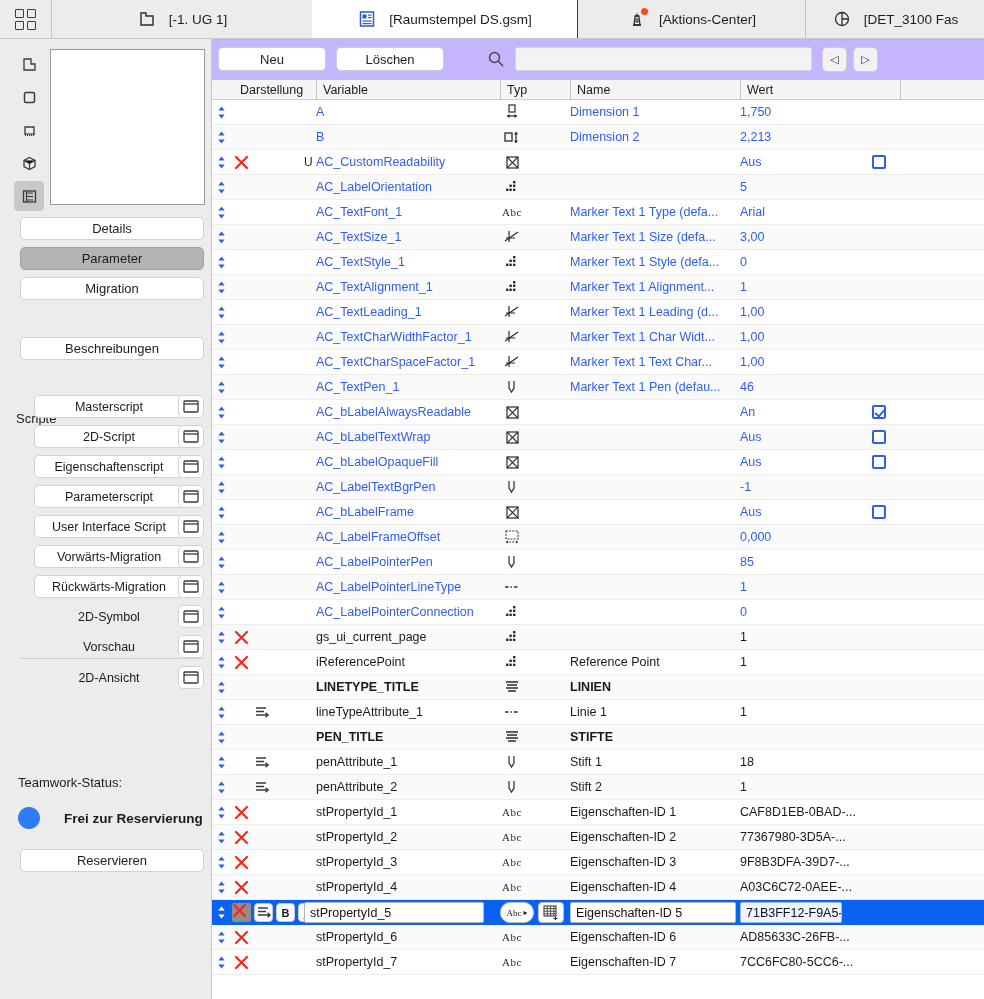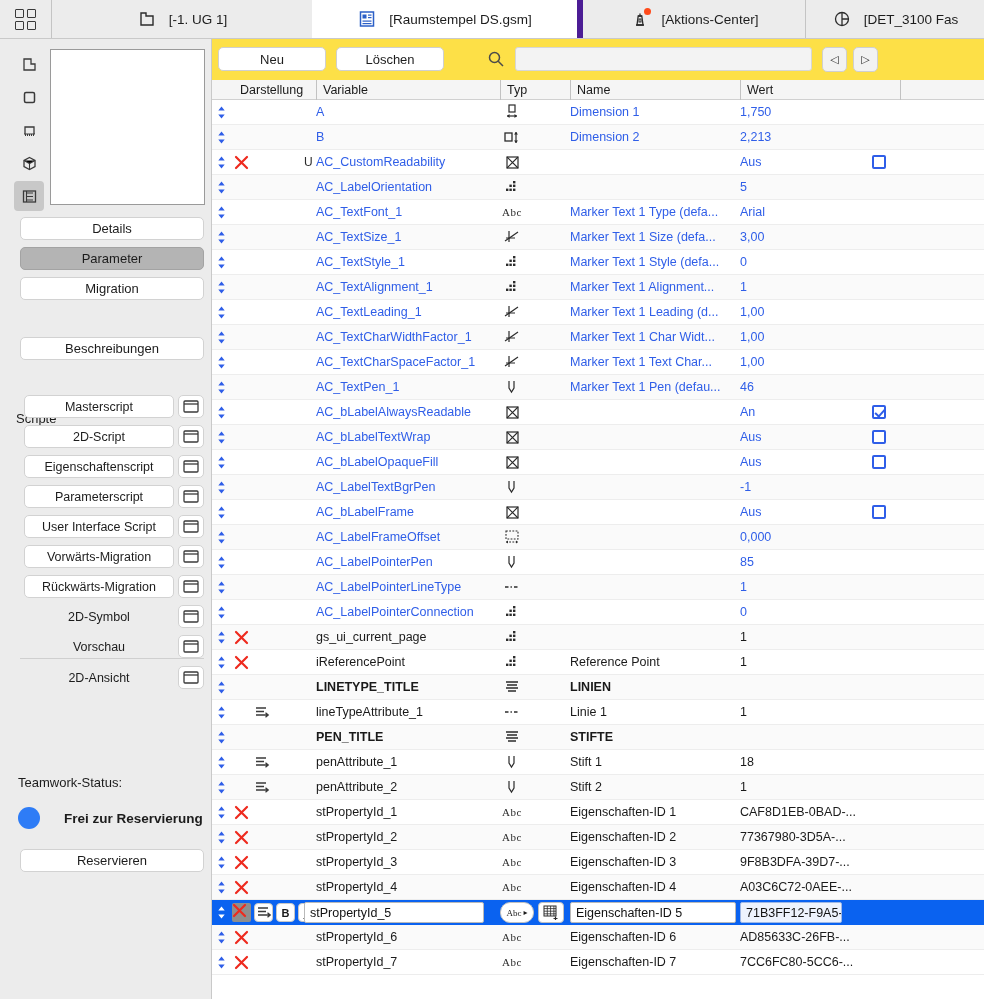--- a/index.html
+++ b/index.html
@@ -27,21 +27,21 @@
   }
   .grid-glyph { display: grid; grid-template-columns: 9px 9px; grid-template-rows: 9px 9px; gap: 3px; }
   .grid-glyph i { border: 1.6px solid #3a3a3a; border-radius: 1px; display: block; }
   .tab {
     display: flex; align-items: center; justify-content: center; gap: 12px;
     font-size: 13.5px; color: #1c1c1c; position: relative;
     padding: 0 10px;
   }
   .tab.t1 { width: 260px; }
   .tab.t2 { width: 265px; background: #ffffff; align-items: center; }
-  .tab.t3 { width: 228px; border-left: 6px solid #4c1d95; }
+  .tab.t3 { width: 228px; border-left: 1px solid #4c1d95; }
   .tab.t4 { flex: 1; border-left: 1px solid #c4c4c4; }
   .tab-icon { width: 20px; height: 20px; flex: none; position: relative; }
   .badge-dot {
     position: absolute; width: 7px; height: 7px; border-radius: 50%;
     background: #ff4a1a; top: -1px; right: -1px;
   }
 
   
   .leftpane {
     position: absolute; top: 39px; left: 0; width: 212px; height: 960px;
@@ -65,40 +65,40 @@
     display: flex; align-items: center; justify-content: center;
     font-size: 13px; color: #1c1c1c;
   }
   .sidebtn.sel { background: #b4b4b4; border-color: #a3a3a3; }
 
   .scripts-label {
     position: absolute; left: 16px; top: 372px; font-size: 13px; color: #1c1c1c;
   }
   .scriptrow { position: absolute; left: 20px; width: 184px; height: 23px; }
   .scriptrow .lbl {
-    position: absolute; left: 4px; top: 0; width: 150px; height: 23px;
+    position: absolute; left: 14px; top: 0; width: 150px; height: 23px;
     background: #ffffff; border: 1px solid #d2d2d2; border-radius: 5px;
     display: flex; align-items: center; justify-content: center;
     font-size: 12.5px; color: #1c1c1c; white-space: nowrap;
   }
   .scriptrow .lbl.plain { background: transparent; border: none; }
   .scriptrow .win {
     position: absolute; right: 0; top: 0; width: 26px; height: 23px;
     background: #fff; border: 1px solid #d2d2d2; border-radius: 5px;
     display: flex; align-items: center; justify-content: center;
   }
   .divider-h { position: absolute; left: 20px; width: 184px; height: 1px; background: #cfcfcf; }
 
   .tw-label { position: absolute; left: 18px; top: 736px; font-size: 13px; color: #1c1c1c; }
   .tw-status { position: absolute; left: 18px; top: 768px; display: flex; align-items: center; gap: 24px; }
   .tw-dot { width: 22px; height: 22px; border-radius: 50%; background: #2e7cf6; }
   .tw-text { font-size: 13.5px; font-weight: bold; color: #1c1c1c; }
 
   
-  .toolbar { position: absolute; top: 39px; left: 212px; width: 772px; height: 41px; background: #fde047; }
+  .toolbar { position: absolute; top: 39px; left: 212px; width: 772px; height: 41px; background: #c4b5fd; }
   .tbtn {
     position: absolute; top: 8px; height: 24px;
     background: #fff; border: 1px solid #cfcfcf; border-radius: 5px;
     display: flex; align-items: center; justify-content: center;
     font-size: 13px; color: #1c1c1c;
   }
   .searchwrap { position: absolute; top: 8px; left: 275px; width: 325px; height: 24px; display: flex; align-items: center; }
   .search-input {
     position: absolute; left: 28px; top: 0; width: 297px; height: 24px;
     background: #f3f3f3; border: 1px solid #d6d6d6; border-radius: 3px;

